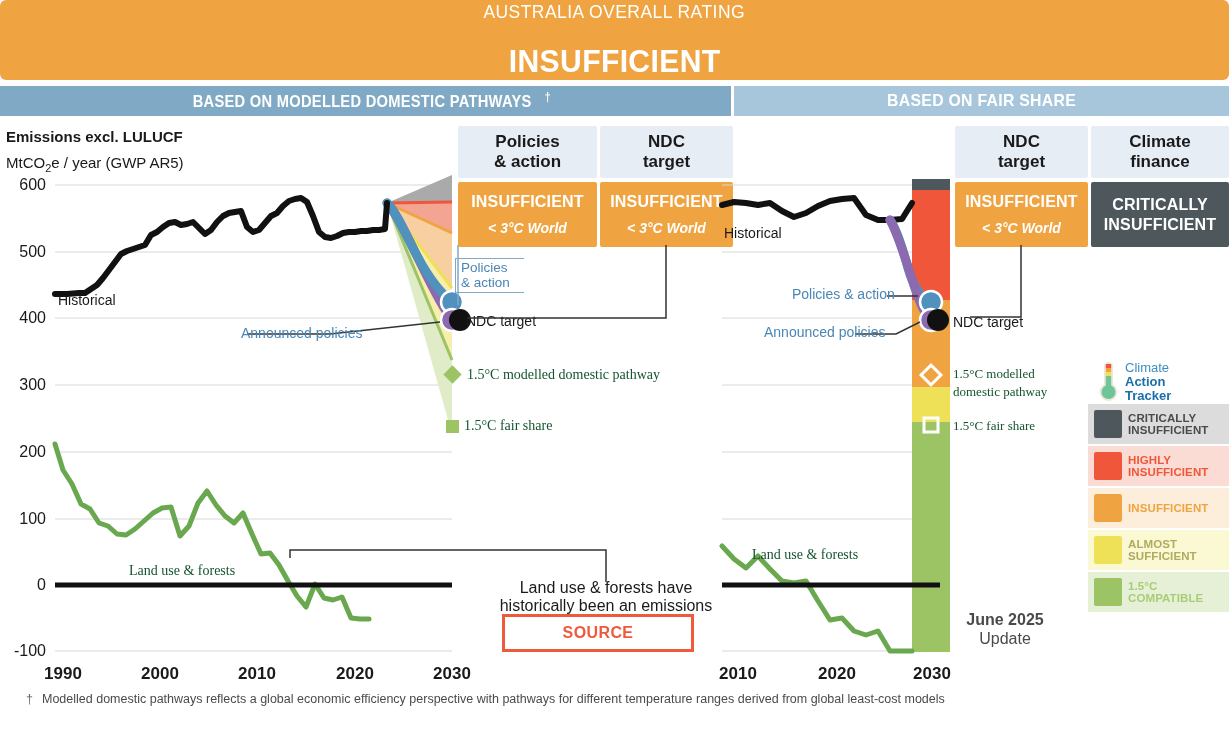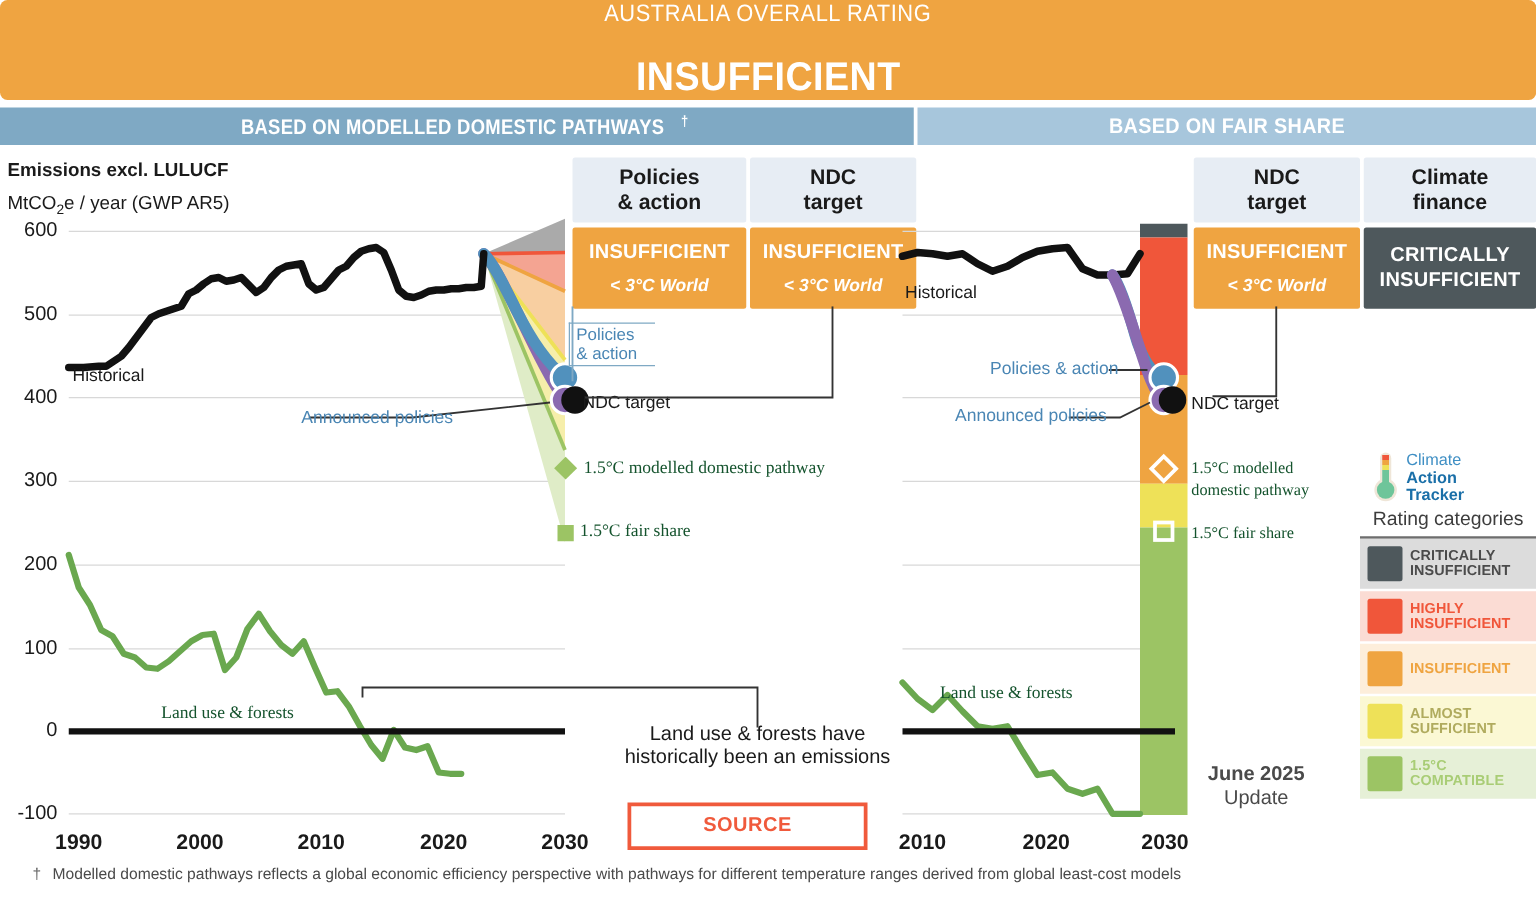--- a/index.html
+++ b/index.html
@@ -230,21 +230,21 @@
   </div>
   <div class="lbl" style="left:466px; top:313px;">NDC target</div>
 
   <div class="lbl lbl-green" style="left:467px; top:367px;">1.5°C modelled domestic pathway</div>
   <div class="lbl lbl-green" style="left:464px; top:418px;">1.5°C fair share</div>
 
   <div class="source-note" style="left:497px; top:579px; width:218px;">
     <div>Land use &amp; forests have</div>
     <div>historically been an emissions</div>
   </div>
-  <div class="source-box" style="left:502px; top:614px; width:192px; height:38px;margin-top:28px;">SOURCE</div>
+  <div class="source-box" style="left:502px; top:614px; width:192px; height:38px;">SOURCE</div>
 
   <div class="col-head" style="left:458px; top:126px; width:139px; height:52px;">
     <div>Policies</div>
     <div>&amp; action</div>
   </div>
   <div class="col-rating" style="left:458px; top:182px; width:139px; height:65px; background:#efa441;">
     <div class="r-main">INSUFFICIENT</div>
     <div class="r-sub">&lt; 3°C World</div>
   </div>
 
@@ -355,21 +355,20 @@
         <rect x="7.8" y="16" width="5.4" height="12" fill="#6ec59a"></rect>
         <circle cx="10.5" cy="32" r="7" fill="#6ec59a"></circle>
       </svg>
       <div class="logo-text">
         <div class="l1">Climate</div>
         <div class="l2">Action</div>
         <div class="l3">Tracker</div>
       </div>
     </div>
 
-    <div class="cat-title">Rating categories</div>
 
     <div class="cat-row" style="background:#dcdcdc;">
       <div class="cat-swatch" style="background:#4e585c;"></div>
       <div class="cat-label" style="color:#4b4b4b;">
         <div>CRITICALLY</div>
         <div>INSUFFICIENT</div>
       </div>
     </div>
 
     <div class="cat-row" style="background:#fbdcd4;">

